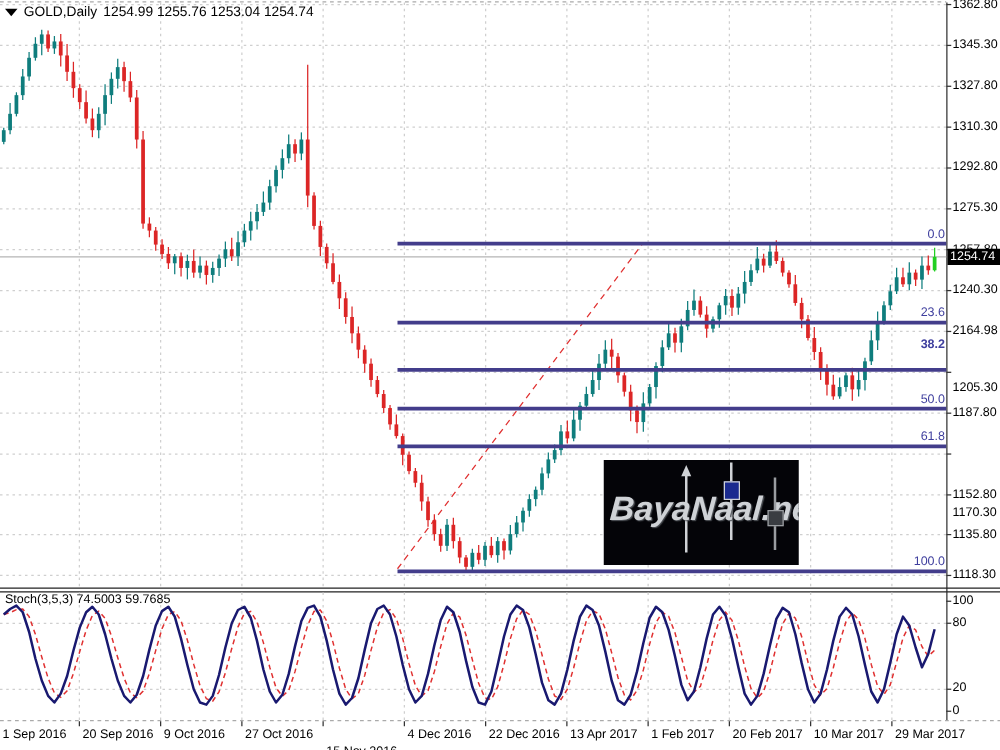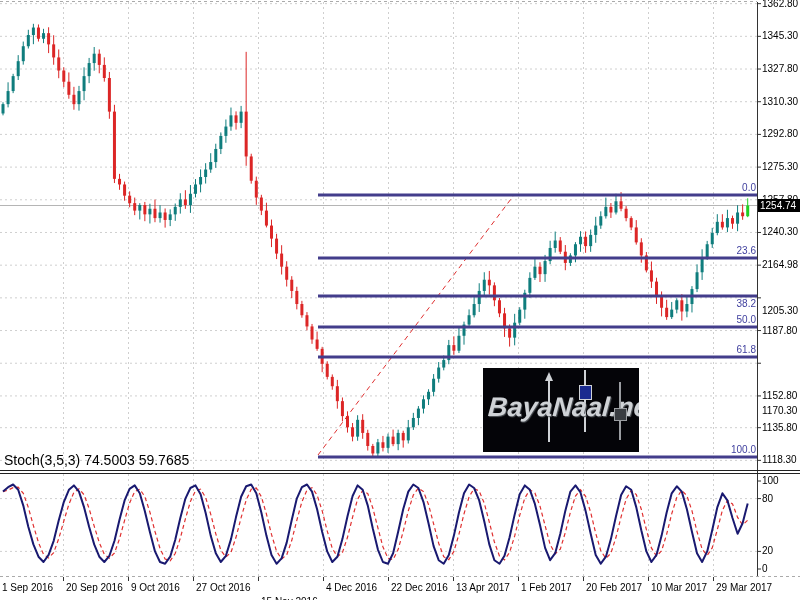--- a/index.html
+++ b/index.html
@@ -7,39 +7,44 @@
     font-family:"Liberation Sans",sans-serif;-webkit-font-smoothing:none;}
   .hdr{position:absolute;left:4px;top:4px;display:flex;align-items:center;gap:5px;z-index:30;}
   .tri{width:0;height:0;border-left:5px solid transparent;border-right:5px solid transparent;
     border-top:6px solid #000;}
   .hdr-text{font-size:11px;color:#000;white-space:pre;}
   svg.canvas{position:absolute;left:0;top:0;z-index:5;}
   .axis-label{position:absolute;font-size:10px;color:#000;z-index:10;white-space:nowrap;}
   .fib-label{position:absolute;font-size:10px;color:#3f3f9e;z-index:12;white-space:nowrap;}
   .price-tag{position:absolute;left:758px;width:42px;height:13px;background:#000;color:#fff;
     font-size:10px;line-height:13px;text-align:left;padding-left:2px;z-index:20;}
-  .stoch-label{position:absolute;left:4px;top:452px;font-size:14px;color:#000;z-index:15;}
+  .stoch-label{position:absolute;left:4px;top:474px;font-size:10px;color:#000;z-index:15;}
   .wm{position:absolute;left:483px;top:368px;width:156px;height:84px;background:#040408;
     z-index:18;overflow:hidden;}
   .wm-text{position:absolute;left:5px;top:24px;font-size:27px;font-weight:bold;font-style:italic;
     color:#cfd2d6;letter-spacing:0px;text-shadow:1px 1px 1px #55595e;transform:skewX(-4deg);}
   .wm-candle-blue{position:absolute;left:96px;top:17px;width:11px;height:13px;background:#1a2a8f;
     border:1px solid #cfd2d6;}
   .wm-wick1{position:absolute;left:101px;top:2px;width:2px;height:62px;background:#cfd2d6;}
   .wm-candle-gray{position:absolute;left:131px;top:40px;width:11px;height:11px;background:#3a3d42;
     border:1px solid #9a9da1;}
   .wm-wick2{position:absolute;left:136px;top:14px;width:2px;height:58px;background:#9a9da1;}
   .wm-arrow{position:absolute;left:62px;top:4px;width:0;height:0;border-left:4px solid transparent;
     border-right:4px solid transparent;border-bottom:9px solid #cfd2d6;}
   .wm-arrow-line{position:absolute;left:65px;top:8px;width:2px;height:66px;background:#cfd2d6;}
 </style>
 </head>
 <body>
 
 <div class="chart-window">
+  <div class="hdr">
+    <div class="tri"></div>
+    <span class="hdr-text">GOLD,Daily</span>
+    <span class="hdr-text">1254.99 1255.76 1253.04 1254.74</span>
+  </div>
 
   <svg class="canvas" id="cv" width="800" height="600">
       <line x1="0" y1="1.5" x2="757" y2="1.5" stroke="#aaaaaa" stroke-width="1" stroke-dasharray="3 3"></line>
       <line x1="0" y1="576.5" x2="800" y2="576.5" stroke="#aaaaaa" stroke-width="1" stroke-dasharray="3 3"></line>
       <line x1="757.5" y1="2" x2="757.5" y2="576" stroke="#333333" stroke-width="1"></line>
       <line x1="0" y1="470.5" x2="800" y2="470.5" stroke="#222222" stroke-width="1"></line>
       <line x1="0" y1="473.5" x2="800" y2="473.5" stroke="#222222" stroke-width="1"></line>
       <line x1="63.5" y1="2" x2="63.5" y2="470" stroke="#cfcfcf" stroke-width="1" stroke-dasharray="2 3"></line>
       <line x1="63.5" y1="474" x2="63.5" y2="576" stroke="#cfcfcf" stroke-width="1" stroke-dasharray="2 3"></line>
       <line x1="63.5" y1="577" x2="63.5" y2="581" stroke="#333333" stroke-width="1"></line>
@@ -453,21 +458,21 @@
       <div class="axis-label" style="left: 261px; top: 596px; text-align: center;">15 Nov 2016</div>
       <div class="axis-label" style="left: 326px; top: 582px;">4 Dec 2016</div>
       <div class="axis-label" style="left: 391px; top: 582px;">22 Dec 2016</div>
       <div class="axis-label" style="left: 456px; top: 582px;">13 Apr 2017</div>
       <div class="axis-label" style="left: 521px; top: 582px;">1 Feb 2017</div>
       <div class="axis-label" style="left: 586px; top: 582px;">20 Feb 2017</div>
       <div class="axis-label" style="left: 651px; top: 582px;">10 Mar 2017</div>
       <div class="axis-label" style="left: 716px; top: 582px;">29 Mar 2017</div>
       <div class="fib-label" style="right: 44px; top: 181.927px;">0.0</div>
       <div class="fib-label" style="right: 44px; top: 245.066px;">23.6</div>
-      <div class="fib-label" style="right: 44px; top: 298px;">38.2</div>
+      <div class="fib-label" style="right: 44px; top: 270px; font-weight: bold;">38.2</div>
       <div class="fib-label" style="right: 44px; top: 313.995px;">50.0</div>
       <div class="fib-label" style="right: 44px; top: 344.07px;">61.8</div>
       <div class="fib-label" style="right: 44px; top: 444.008px;">100.0</div>
       <div class="axis-label" style="left: 762px; top: 475px;">100</div>
       <div class="axis-label" style="left: 762px; top: 492.6px;">80</div>
       <div class="axis-label" style="left: 762px; top: 545.4px;">20</div>
       <div class="axis-label" style="left: 762px; top: 563px;">0</div>
     </div>
 </div>
 

